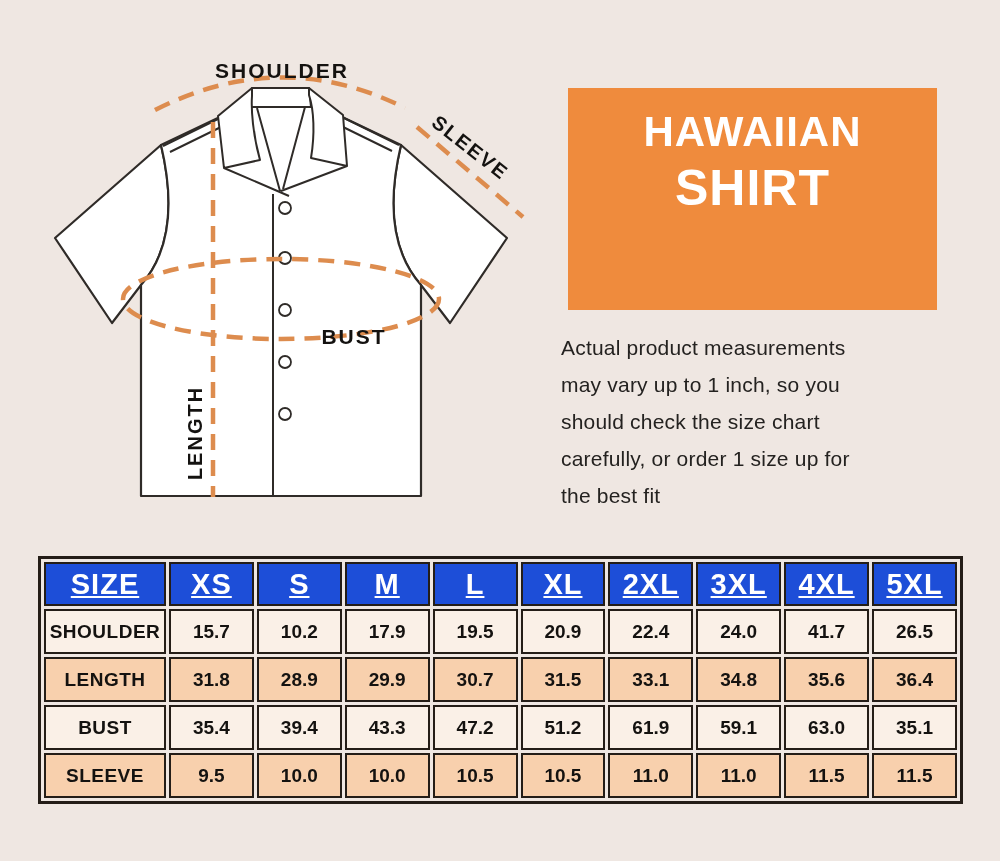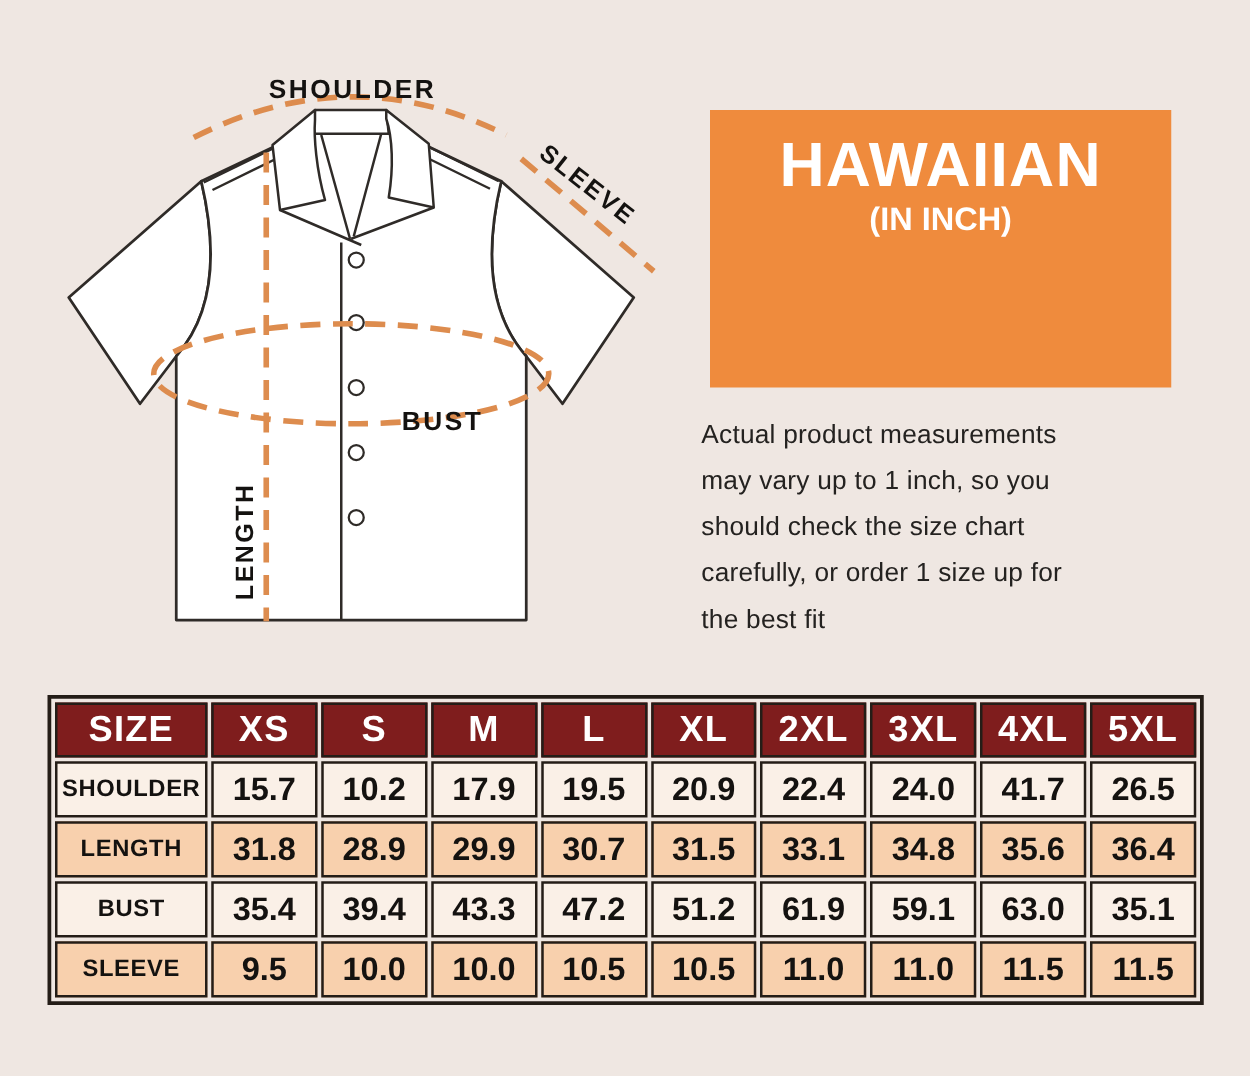--- a/index.html
+++ b/index.html
@@ -16,21 +16,21 @@
   .measure-label {
     font-family:"Liberation Sans", sans-serif;
     font-weight:bold; fill:#141210; letter-spacing:2px;
   }
 
   
   .title-box {
     position:absolute; left:568px; top:88px; width:369px; height:222px;
     background:#ef8b3d; color:#ffffff; text-align:center; font-weight:bold;
   }
-  .title-line1 { font-size:50px; line-height:56px; margin-top:16px; letter-spacing:1px; }
+  .title-line1 { font-size:42px; line-height:56px; margin-top:16px; letter-spacing:1px; }
   .title-line2 { font-size:50px; line-height:56px; letter-spacing:1px; }
   .title-sub   { font-size:33px; line-height:40px; margin-top:5px; letter-spacing:1px; }
   .title-unit  { font-size:26px; line-height:30px; }
 
   
   .description {
     position:absolute; left:561px; top:329px; width:440px;
     font-size:21px; line-height:37px; color:#242220;
     white-space:pre-line; letter-spacing:0.2px;
   }
@@ -39,24 +39,24 @@
   table.size-table {
     position:absolute; left:38px; top:556px; width:925px;
     border-collapse:separate; border-spacing:3px;
     background:#efe7e2; border:3px solid #241d17; table-layout:fixed;
   }
   table.size-table th, table.size-table td {
     border:2px solid #241d17; text-align:center; vertical-align:middle;
     font-weight:bold; padding:0; overflow:hidden;
   }
   table.size-table th {
-    background:#7f1d1d; color:#ffffff; font-size:29px; height:40px; letter-spacing:1px;
+    background:#1d4ed8; color:#ffffff; font-size:29px; height:40px; letter-spacing:1px;text-decoration:underline;
   }
   table.size-table th.first-col { width:118px; }
-  table.size-table td { font-size:26px; color:#141210; height:41px; }
+  table.size-table td { font-size:19px; color:#141210; height:41px; }
   table.size-table td.row-label { font-size:19px; letter-spacing:0.5px; }
   tr.row-cream td { background:#faf0e7; }
   tr.row-peach td { background:#f8d0ad; }
 </style>
 </head>
 <body>
 
 <div class="diagram">
   <svg width="560" height="545" viewBox="0 0 560 545">
 
@@ -89,21 +89,21 @@
 
     <text class="measure-label" x="282" y="78" font-size="21" text-anchor="middle">SHOULDER</text>
     <text class="measure-label" font-size="20" text-anchor="middle" transform="translate(466,153) rotate(38)">SLEEVE</text>
     <text class="measure-label" x="354" y="344" font-size="21" text-anchor="middle">BUST</text>
     <text class="measure-label" font-size="20" text-anchor="middle" transform="translate(202,433) rotate(-90)">LENGTH</text>
   </svg>
 </div>
 
 <div class="title-box">
   <div class="title-line1">HAWAIIAN</div>
-  <div class="title-unit">(IN INCH)</div>
+  <div class="title-line2">SHIRT</div>
 </div>
 
 <div class="description">Actual product measurements
 may vary up to 1 inch, so you
 should check the size chart
 carefully, or order 1 size up for
 the best fit</div>
 
 <table class="size-table">
   <thead>

